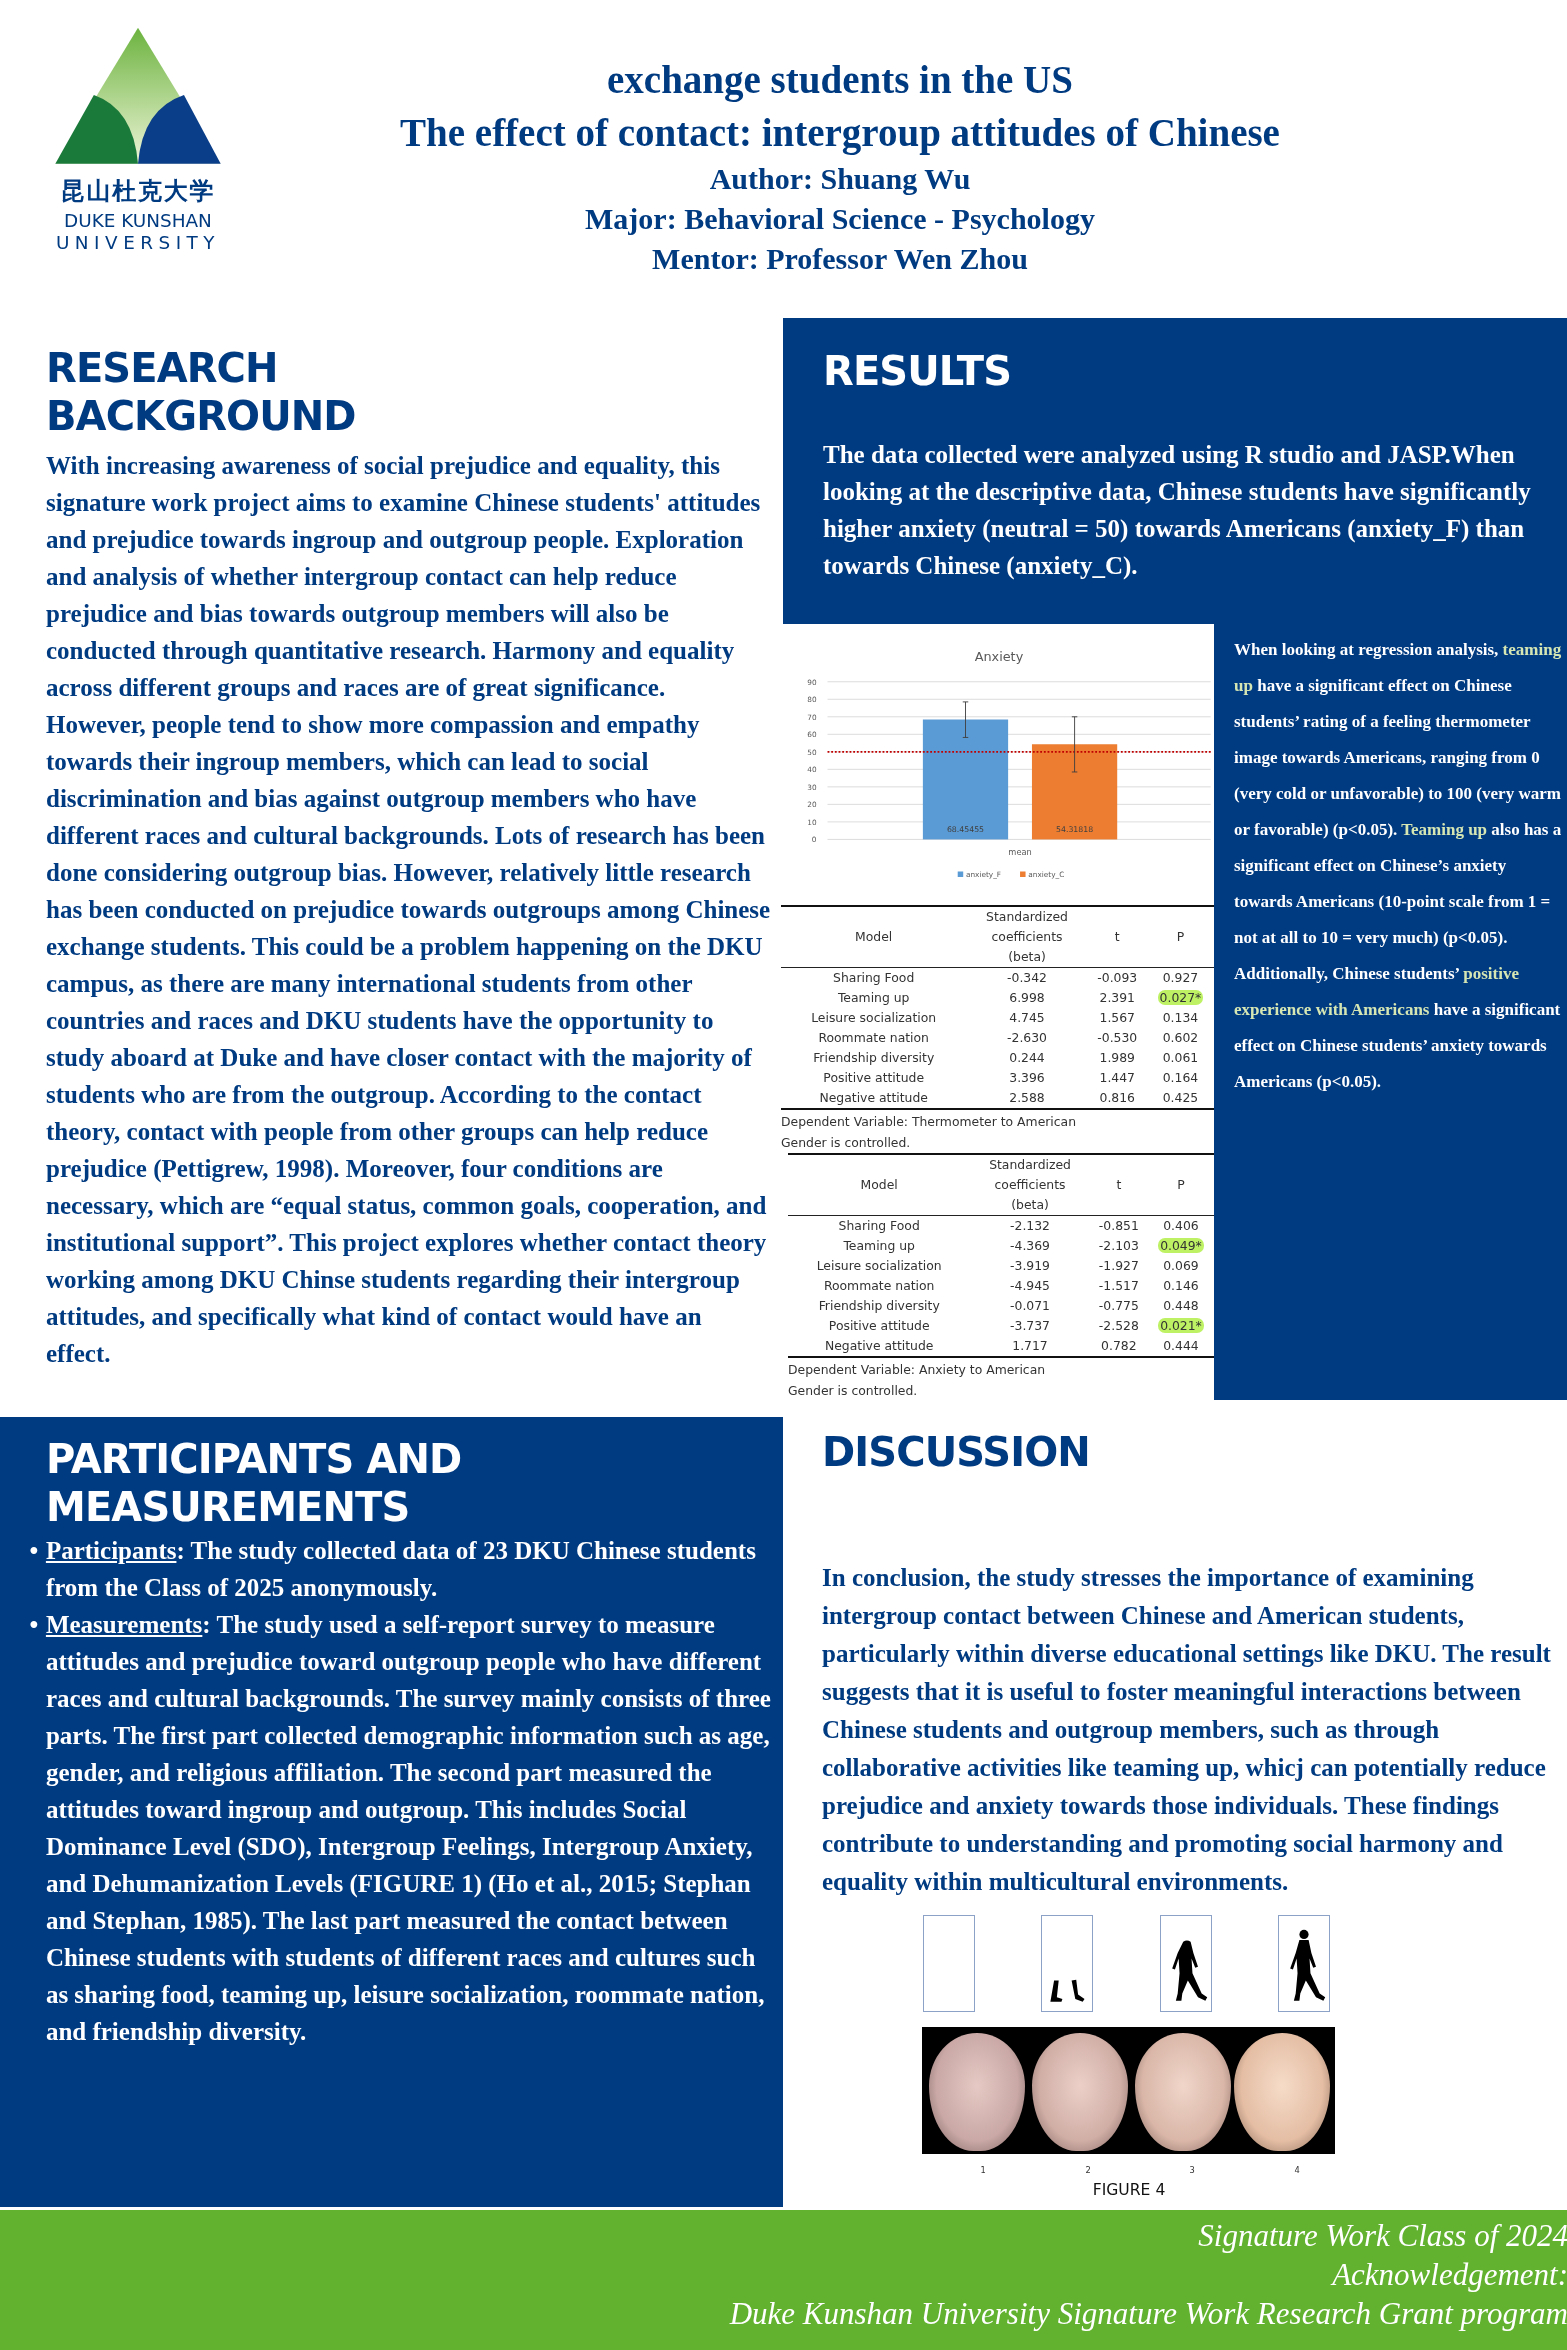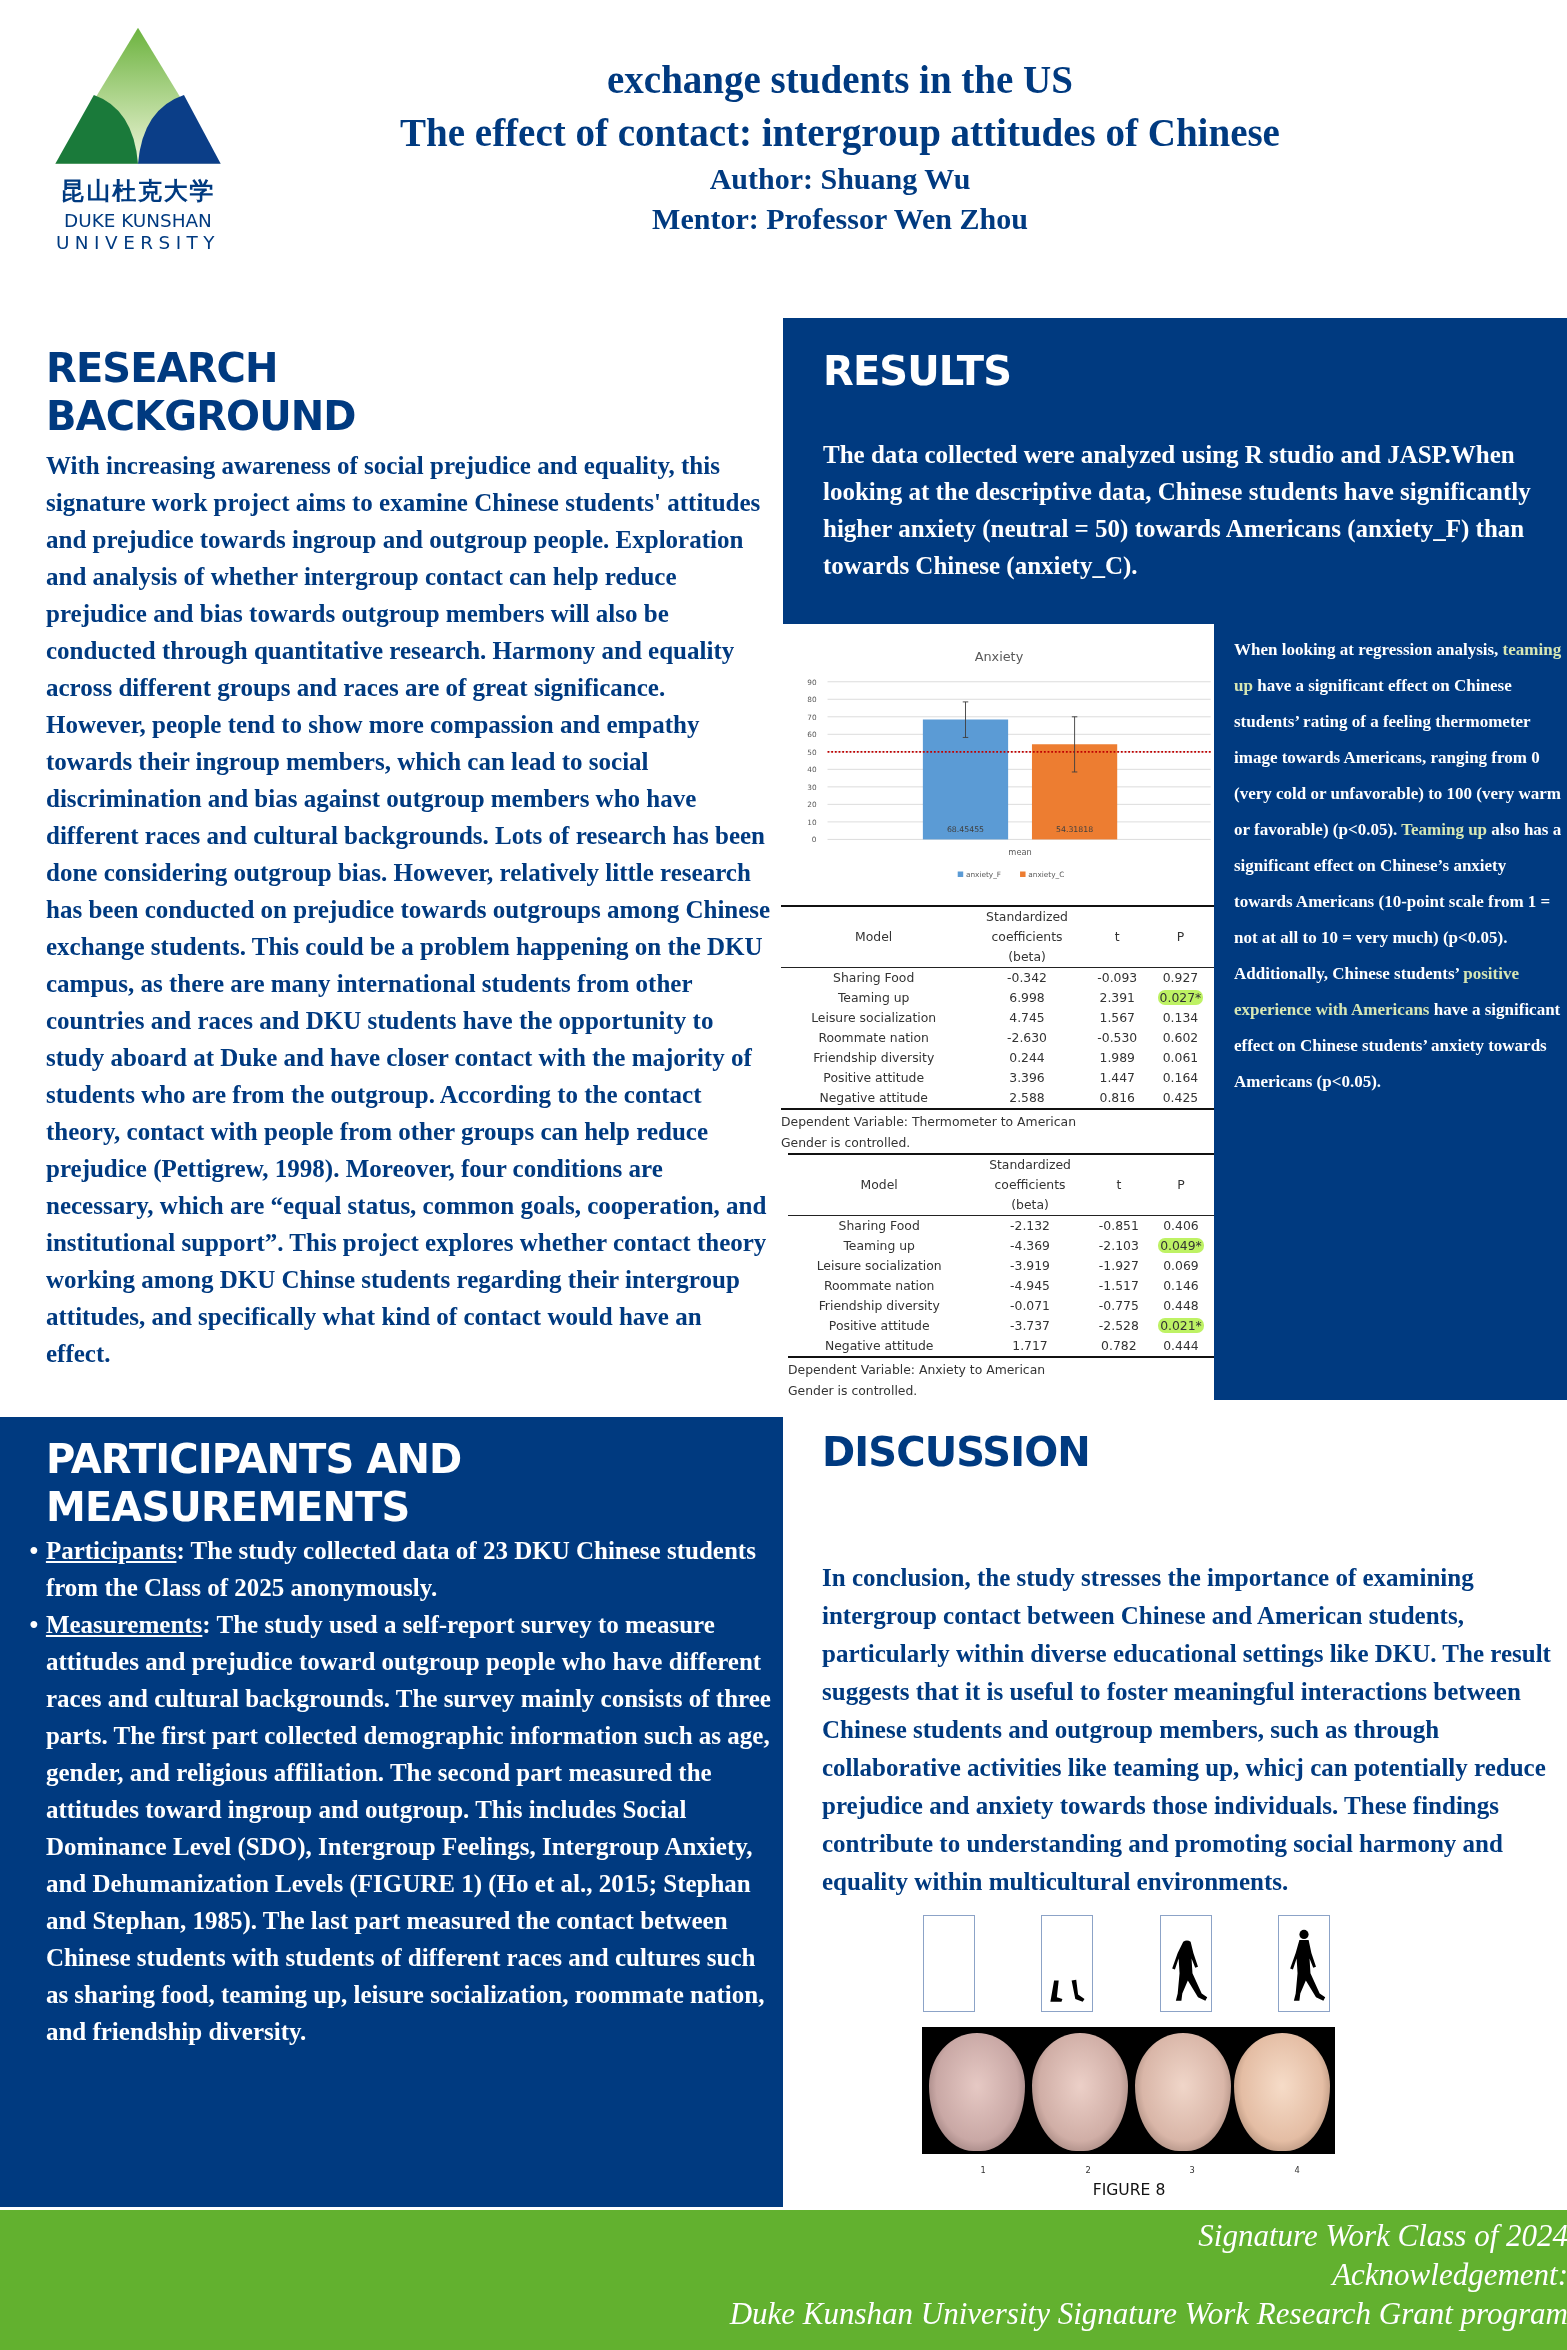--- a/index.html
+++ b/index.html
@@ -98,20 +98,21 @@
   </svg>
   <div class="logo-cn">昆山杜克大学</div>
   <div class="logo-en1">DUKE KUNSHAN</div>
   <div class="logo-en2">UNIVERSITY</div>
 </div>
 
 <div id="header-text" class="abs">
   <div class="title-line">exchange students in the US</div>
   <div class="title-line">The effect of contact: intergroup attitudes of Chinese</div>
   <div class="sub-line">Author: Shuang Wu</div>
+  <div class="sub-line">Major: Behavioral Science - Psychology</div>
   <div class="sub-line">Mentor: Professor Wen Zhou</div>
 </div>
 
 <div id="research" class="abs">
   <div class="sec-h">
     <div>RESEARCH</div>
     <div>BACKGROUND</div>
   </div>
   <div class="body-txt">With increasing awareness of social prejudice and equality, this signature work project aims to examine Chinese students' attitudes and prejudice towards ingroup and outgroup people. Exploration and analysis of whether intergroup contact can help reduce prejudice and bias towards outgroup members will also be conducted through quantitative research. Harmony and equality across different groups and races are of great significance. However, people tend to show more compassion and empathy towards their ingroup members, which can lead to social discrimination and bias against outgroup members who have different races and cultural backgrounds. Lots of research has been done considering outgroup bias. However, relatively little research has been conducted on prejudice towards outgroups among Chinese exchange students. This could be a problem happening on the DKU campus, as there are many international students from other countries and races and DKU students have the opportunity to study aboard at Duke and have closer contact with the majority of students who are from the outgroup. According to the contact theory, contact with people from other groups can help reduce prejudice (Pettigrew, 1998). Moreover, four conditions are necessary, which are “equal status, common goals, cooperation, and institutional support”. This project explores whether contact theory working among DKU Chinse students regarding their intergroup attitudes, and specifically what kind of contact would have an effect.</div>
 </div>
@@ -335,21 +336,21 @@
   <div class="faces">
     <div class="face" style="left:7.3px; background: radial-gradient(ellipse at 50% 45%, #e6c9c4 0%, #c9a8a5 60%, #6d5453 100%);"></div>
     <div class="face" style="left:110px; background: radial-gradient(ellipse at 50% 45%, #ecd0c8 0%, #d0aea6 60%, #6f5550 100%);"></div>
     <div class="face" style="left:213px; background: radial-gradient(ellipse at 50% 45%, #f0d6c9 0%, #d9b6a8 60%, #745a50 100%);"></div>
     <div class="face" style="left:312px; background: radial-gradient(ellipse at 50% 45%, #f6dcc8 0%, #e4bda4 60%, #7a5c4a 100%);"></div>
   </div>
   <div class="fig-num" style="left:56px">1</div>
   <div class="fig-num" style="left:161px">2</div>
   <div class="fig-num" style="left:265px">3</div>
   <div class="fig-num" style="left:370px">4</div>
-  <div class="fig-caption">FIGURE 8</div>
+  <div class="fig-caption">FIGURE 4</div>
 </div>
 
 <div id="footer" class="abs">
   <div class="l1">Signature Work Class of 2024</div>
   <div>Acknowledgement:</div>
   <div>Duke Kunshan University Signature Work Research Grant program</div>
 </div>
 
 
 </body></html>

